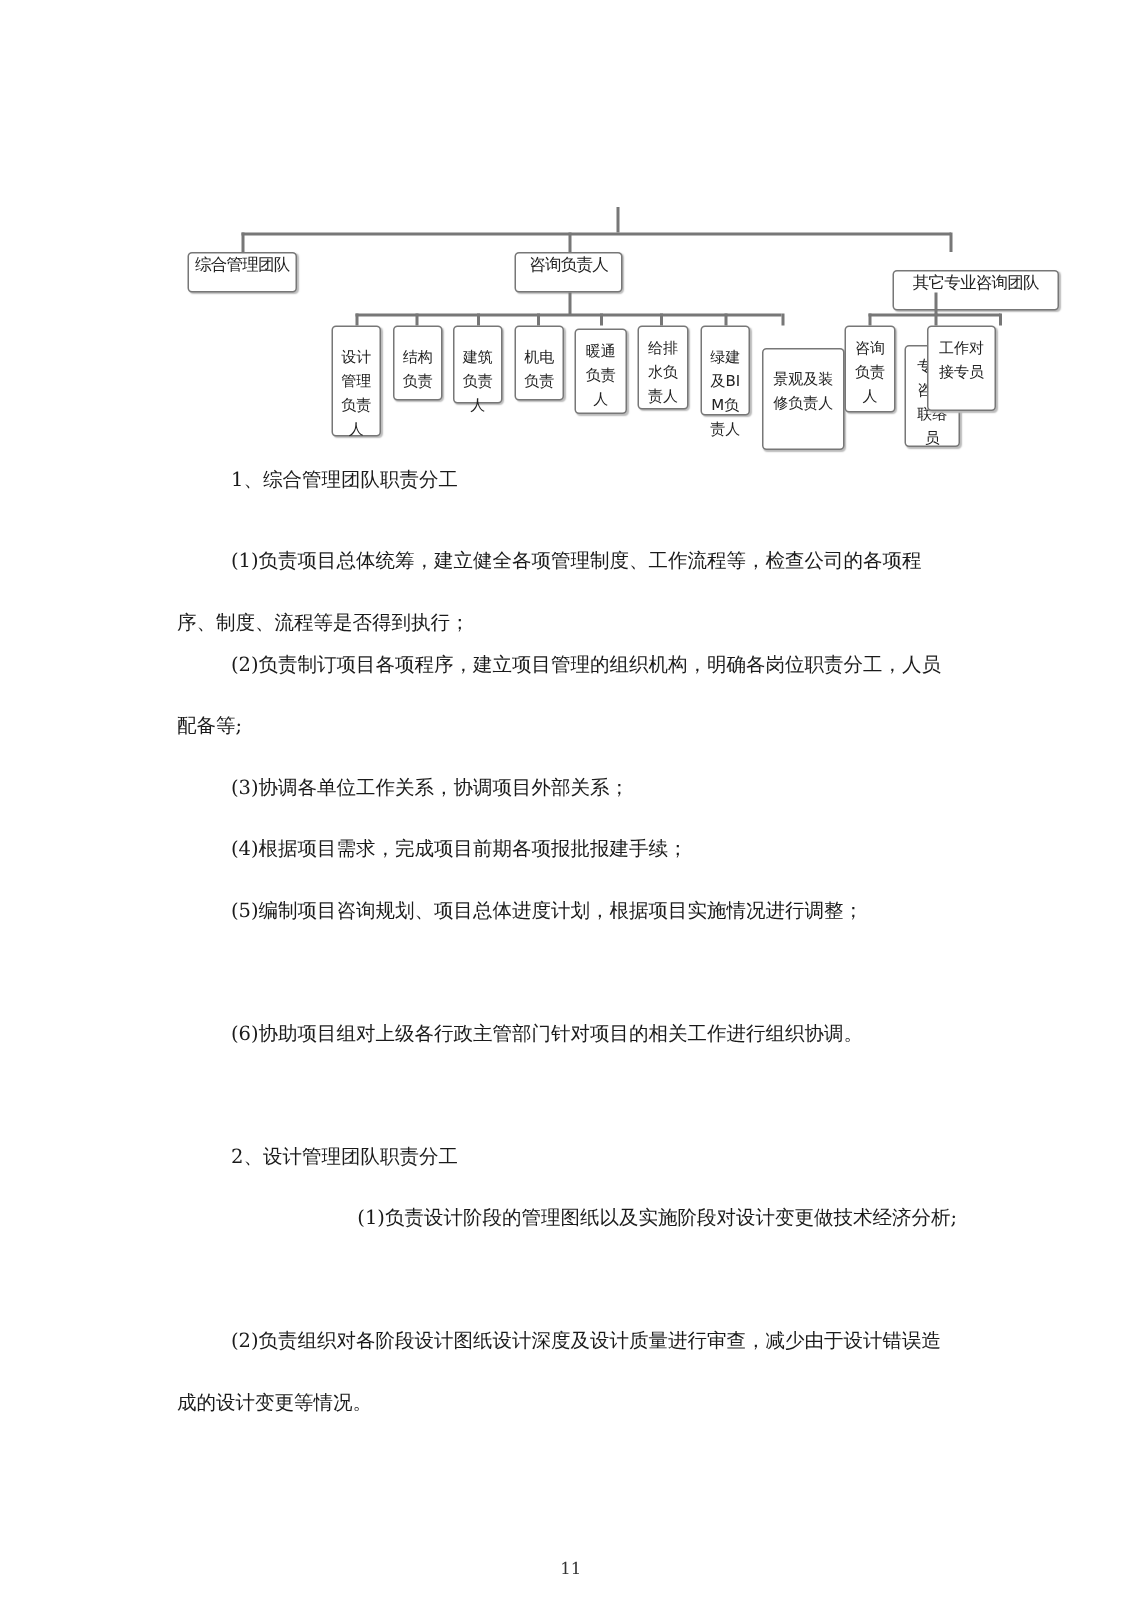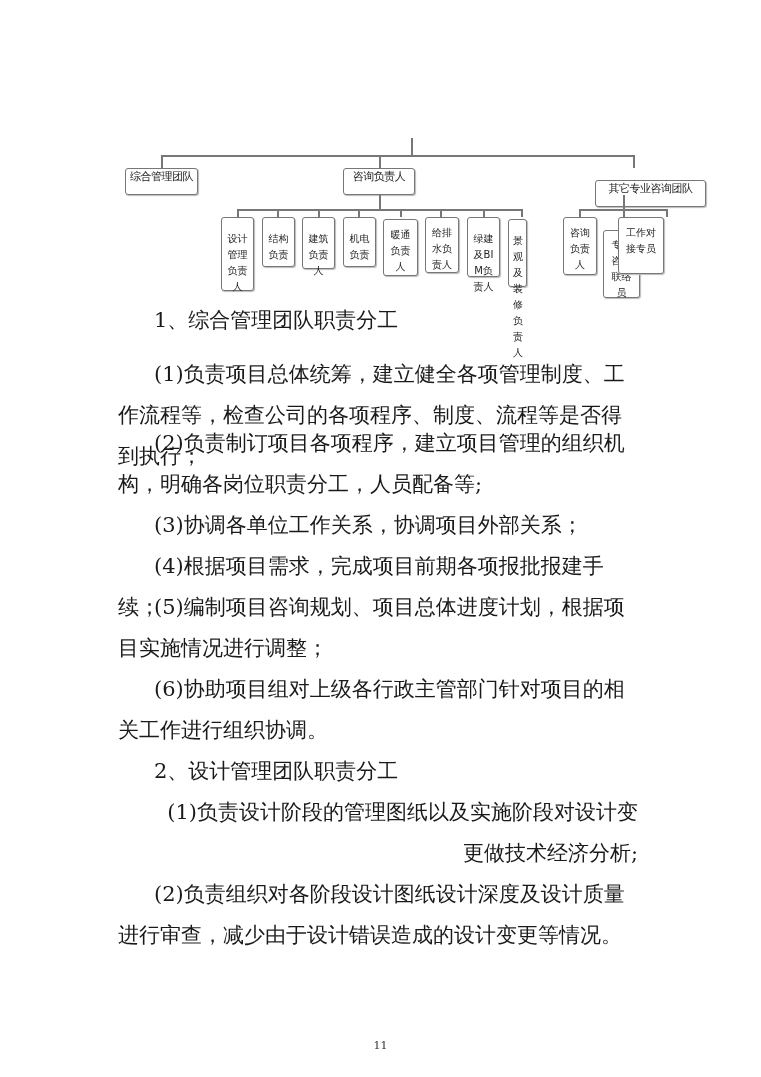--- a/index.html
+++ b/index.html
@@ -6,21 +6,21 @@
   body { width:761px; height:1077px; position:relative; overflow:hidden;
          font-family:"DejaVu Serif","Liberation Serif",serif; color:#1a1a1a; }
   .org { position:absolute; left:0; top:0; width:761px; height:300px; }
   .box { position:absolute; background:#fff; border:1.5px solid #777; border-radius:3px;
          box-shadow:1px 1px 1px #bbb; font-family:"DejaVu Sans","Liberation Sans",sans-serif;
          color:#222; box-sizing:border-box; }
   .box.root { font-size:15px; display:flex; align-items:center; justify-content:center; }
   .box.team { font-size:11px; display:flex; justify-content:center; letter-spacing:-0.5px; }
   .box.leaf { font-size:10px; line-height:16px; padding:13px 4px; text-align:center; word-break:break-all; }
   .line { position:absolute; background:#777; }
-  .para { position:absolute; left:118px; width:520px; font-size:21px; line-height:41px; margin:0; }
+  .para { position:absolute; left:118px; width:520px; font-size:13px; line-height:41px; margin:0; }
   .para span { white-space:pre-wrap; }
   .indent { text-indent:36px; }
   .pagenum { position:absolute; left:0; width:761px; top:1039px; text-align:center; font-size:11px; color:#333; }
 </style>
 </head>
 <body>
 
 <div class="org">
 
   <div class="line" style="left:411px;top:138px;width:1.5px;height:17px;"></div>
@@ -50,21 +50,21 @@
   <div class="line" style="left:483px;top:209px;width:1.5px;height:8px;"></div>
   <div class="line" style="left:521px;top:209px;width:1.5px;height:8px;"></div>
 
   <div class="box leaf" style="left:221px;top:217px;width:33px;height:74px;"><span>设计管理负责人</span></div>
   <div class="box leaf" style="left:262px;top:217px;width:33px;height:50px;"><span>结构负责</span></div>
   <div class="box leaf" style="left:302px;top:217px;width:33px;height:52px;"><span>建筑负责人</span></div>
   <div class="box leaf" style="left:343px;top:217px;width:33px;height:50px;"><span>机电负责</span></div>
   <div class="box leaf" style="left:383px;top:219px;width:35px;height:57px;padding-top:7px;"><span>暖通负责人</span></div>
   <div class="box leaf" style="left:425px;top:217px;width:34px;height:56px;padding-top:7px;"><span>给排水负责人</span></div>
   <div class="box leaf" style="left:467px;top:217px;width:33px;height:60px;"><span>绿建及BIM负责人</span></div>
-  <div class="box leaf" style="left:508px;top:219px;width:19px;height:68px;"><span>景观及装修负责人</span></div>
+  <div class="box leaf" style="left:508px;top:232px;width:55px;height:68px;"><span>景观及装修负责人</span></div>
 
   <div class="line" style="left:623px;top:195px;width:1.5px;height:15px;"></div>
   <div class="line" style="left:579px;top:209px;width:88px;height:1.5px;"></div>
   <div class="line" style="left:579px;top:209px;width:1.5px;height:8px;"></div>
   <div class="line" style="left:623px;top:209px;width:1.5px;height:8px;"></div>
   <div class="line" style="left:666px;top:209px;width:1.5px;height:8px;"></div>
 
   <div class="box leaf" style="left:563px;top:217px;width:34px;height:58px;padding-top:7px;"><span>咨询负责人</span></div>
   <div class="box leaf" style="left:603px;top:217px;width:37px;height:68px;padding-top:6px;margin-top:13px;"><span>专业咨询联络员</span></div>
   <div class="box leaf" style="left:618px;top:217px;width:46px;height:57px;padding-top:7px;"><span>工作对接专员</span></div>

